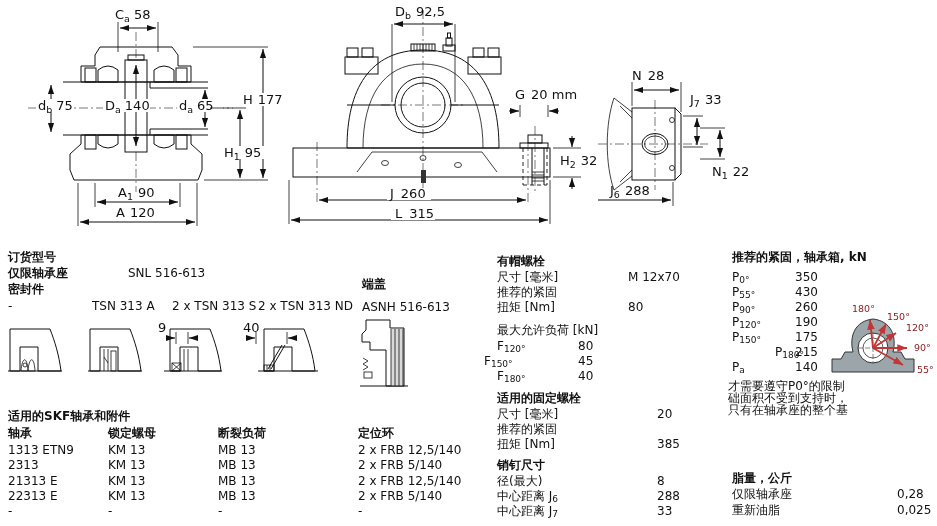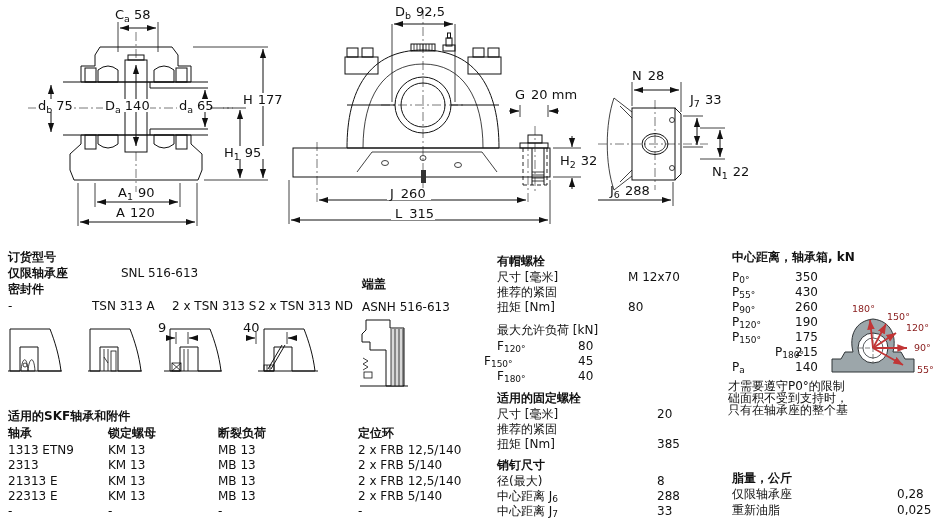--- a/index.html
+++ b/index.html
@@ -224,21 +224,21 @@
   <line class="k" x1="122" y1="76" x2="122" y2="103" marker-start="url(#ab)" marker-end="url(#ab)"></line>
   <text class="dml" x="114" y="122"><tspan>N</tspan><tspan class="s" dy="3">1</tspan><tspan dy="-3" dx="5">22</tspan></text>
 
   <line class="thin" x1="75" y1="128" x2="75" y2="152"></line>
   <line class="k" x1="0" y1="146" x2="73" y2="146" marker-end="url(#ab)"></line>
   <text class="dml" x="12" y="141"><tspan>J</tspan><tspan class="s" dy="3">6</tspan><tspan dy="-3" dx="5">288</tspan></text>
 </svg>
 
 <div class="t b" style="left:8px;top:251px">订货型号</div>
 <div class="t b" style="left:8px;top:267px">仅限轴承座</div>
-<div class="t" style="left:121px;top:267px">SNL 516-613</div>
+<div class="t" style="left:128px;top:267px">SNL 516-613</div>
 <div class="t b" style="left:8px;top:283px">密封件</div>
 <div class="t" style="left:8px;top:300px">-</div>
 <div class="t" style="left:92px;top:300px">TSN 313 A</div>
 <div class="t" style="left:172px;top:300px">2 x TSN 313 S</div>
 <div class="t" style="left:258px;top:300px">2 x TSN 313 ND</div>
 
 <svg style="left:8px;top:325px" width="56" height="52" viewBox="0 0 56 52">
   <path class="k" fill="url(#bluh)" d="M2,4 L42,4 C47,17 51,30 53,46 L30,46 L30,22 L12,22 L12,46 L2,46 Z"></path>
   <path class="thin" fill="#fff" d="M13,46 C14,32 19,30 20,46 Z"></path>
   <path class="thin" fill="#fff" d="M20,46 C21,32 26,30 27,46 Z"></path>
@@ -311,21 +311,21 @@
 <div class="t" style="left:497px;top:438px">扭矩 [Nm]</div>
 <div class="t" style="left:657px;top:438px">385</div>
 <div class="t b" style="left:497px;top:459px">销钉尺寸</div>
 <div class="t" style="left:497px;top:475px"><span>径(最大)</span><sub></sub></div>
 <div class="t" style="left:657px;top:475px">8</div>
 <div class="t" style="left:497px;top:490px"><span>中心距离 J</span><sub>6</sub></div>
 <div class="t" style="left:657px;top:490px">288</div>
 <div class="t" style="left:497px;top:505px"><span>中心距离 J</span><sub>7</sub></div>
 <div class="t" style="left:657px;top:505px">33</div>
 
-<div class="t b" style="left:732px;top:251px">中心距离，轴承箱, kN</div>
+<div class="t b" style="left:732px;top:251px">推荐的紧固，轴承箱, kN</div>
 <div class="t" style="left:732px;top:271px"><span>P</span><sub>0°</sub></div>
 <div class="t" style="left:795px;top:271px">350</div>
 <div class="t" style="left:732px;top:286px"><span>P</span><sub>55°</sub></div>
 <div class="t" style="left:795px;top:286px">430</div>
 <div class="t" style="left:732px;top:301px"><span>P</span><sub>90°</sub></div>
 <div class="t" style="left:795px;top:301px">260</div>
 <div class="t" style="left:732px;top:316px"><span>P</span><sub>120°</sub></div>
 <div class="t" style="left:795px;top:316px">190</div>
 <div class="t" style="left:732px;top:331px"><span>P</span><sub>150°</sub></div>
 <div class="t" style="left:795px;top:331px">175</div>

